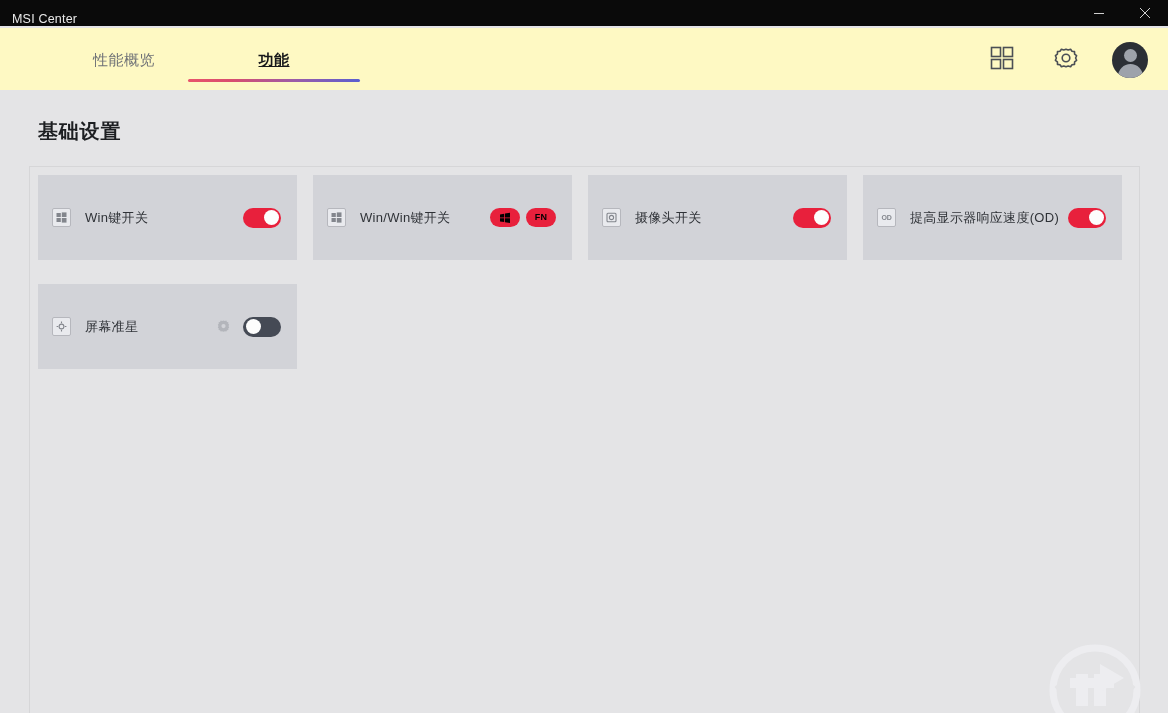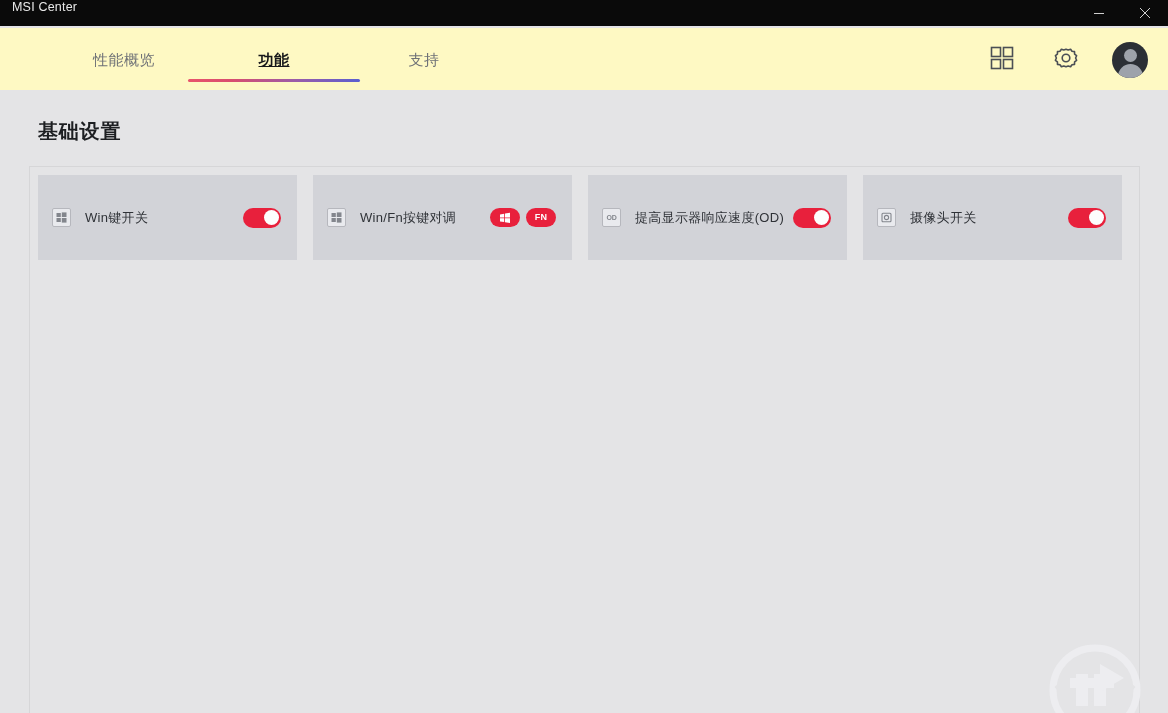--- a/index.html
+++ b/index.html
@@ -8,21 +8,21 @@
     overflow: hidden;
     font-family: "Liberation Sans", "DejaVu Sans", sans-serif;
     background: #e4e4e6;
   }
 
   
   .titlebar {
     position: absolute; top: 0; left: 0;
     width: 1168px; height: 26px;
     background: #0a0a0a;
-    display: flex; align-items: flex-start;
+    display: flex; align-items: flex-end;
   }
   .titlebar-title {
     color: #e8e8e8;
     font-size: 12.5px;
     margin-left: 12px;
     letter-spacing: 0.2px;
     white-space: nowrap;
   }
   .titlebar-spacer { flex: 1; }
   .win-btn {
@@ -191,21 +191,21 @@
   .toggle.on .knob { right: 2.5px; }
   .toggle.off .knob { left: 2.5px; }
 
   
   .pills { display: flex; align-items: center; gap: 6px; }
   .pill {
     width: 30px; height: 19px;
     border-radius: 10px;
     background: #e8203c;
     display: flex; align-items: center; justify-content: center;
-    color: #ffffff;
+    color: #000000;
   }
   .pill-text {
     font-size: 9px;
     font-weight: bold;
     letter-spacing: 0.3px;
     line-height: 1;
   }
   .pill svg { display: block; }
 
   .gear-small { color: #b3b5bb; display: flex; align-items: center; }
@@ -240,23 +240,20 @@
 
 <div class="header">
   <div class="tabs">
     <div class="tab tab-0">
       <span>性能概览</span>
     </div>
     <div class="tab tab-1 active">
       <span>功能</span>
       <span class="tab-underline"></span>
     </div>
-    <div class="tab tab-2">
-      <span>支持</span>
-    </div>
   </div>
 
   <div class="header-icons">
     <div class="hicon">
       <span>
         <svg width="26" height="26" viewBox="0 0 26 26" aria-hidden="true">
           <rect x="2.5" y="2.5" width="9" height="9" fill="none" stroke="currentColor" stroke-width="1.6"></rect>
           <rect x="14.5" y="2.5" width="9" height="9" fill="none" stroke="currentColor" stroke-width="1.6"></rect>
           <rect x="2.5" y="14.5" width="9" height="9" fill="none" stroke="currentColor" stroke-width="1.6"></rect>
           <rect x="14.5" y="14.5" width="9" height="9" fill="none" stroke="currentColor" stroke-width="1.6"></rect>
@@ -308,21 +305,21 @@
 
       <div class="card">
         <div class="card-icon">
           <svg width="11" height="11" viewBox="0 0 11 11" aria-hidden="true">
             <rect x="0.5" y="1" width="4.3" height="4" fill="currentColor"></rect>
             <rect x="5.8" y="0.4" width="4.7" height="4.6" fill="currentColor"></rect>
             <rect x="0.5" y="6" width="4.3" height="4" fill="currentColor"></rect>
             <rect x="5.8" y="6" width="4.7" height="4.6" fill="currentColor"></rect>
           </svg>
         </div>
-        <div class="card-label">Win/Fn按键对调</div>
+        <div class="card-label">Win/Win键开关</div>
         <div class="card-right">
           <div class="pills">
             <div class="pill">
               <span>
                 <svg width="12" height="12" viewBox="0 0 12 12" aria-hidden="true">
                   <path d="M1 2.4 L5.2 1.7 L5.2 5.5 L1 5.5 Z" fill="currentColor"></path>
                   <path d="M6 1.6 L11 0.8 L11 5.5 L6 5.5 Z" fill="currentColor"></path>
                   <path d="M1 6.3 L5.2 6.3 L5.2 10.1 L1 9.4 Z" fill="currentColor"></path>
                   <path d="M6 6.3 L11 6.3 L11 11.1 L6 10.3 Z" fill="currentColor"></path>
                 </svg>
@@ -330,45 +327,67 @@
             </div>
             <div class="pill">
               <span class="pill-text">FN</span>
             </div>
           </div>
         </div>
       </div>
 
       <div class="card">
         <div class="card-icon">
+          <svg width="11" height="11" viewBox="0 0 11 11" aria-hidden="true">
+            <rect x="1" y="1.2" width="9" height="8.6" rx="1" fill="none" stroke="currentColor" stroke-width="1.1"></rect>
+            <circle cx="5.5" cy="5.5" r="2.1" fill="none" stroke="currentColor" stroke-width="1.1"></circle>
+          </svg>
+        </div>
+        <div class="card-label">摄像头开关</div>
+        <div class="card-right">
+          <div class="toggle on">
+            <div class="knob"></div>
+          </div>
+        </div>
+      </div>
+
+      <div class="card">
+        <div class="card-icon">
           <span class="od-text">OD</span>
         </div>
         <div class="card-label">提高显示器响应速度(OD)</div>
         <div class="card-right">
           <div class="toggle on">
             <div class="knob"></div>
           </div>
         </div>
       </div>
 
       <div class="card">
         <div class="card-icon">
           <svg width="11" height="11" viewBox="0 0 11 11" aria-hidden="true">
-            <rect x="1" y="1.2" width="9" height="8.6" rx="1" fill="none" stroke="currentColor" stroke-width="1.1"></rect>
-            <circle cx="5.5" cy="5.5" r="2.1" fill="none" stroke="currentColor" stroke-width="1.1"></circle>
+            <circle cx="5.5" cy="5.5" r="2.4" fill="none" stroke="currentColor" stroke-width="1.1"></circle>
+            <path d="M5.5 0.6 L5.5 2.2 M5.5 8.8 L5.5 10.4 M0.6 5.5 L2.2 5.5 M8.8 5.5 L10.4 5.5" stroke="currentColor" stroke-width="1.1"></path>
           </svg>
         </div>
-        <div class="card-label">摄像头开关</div>
+        <div class="card-label">屏幕准星</div>
         <div class="card-right">
-          <div class="toggle on">
+          <span class="gear-small">
+            <svg width="15" height="15" viewBox="0 0 15 15" aria-hidden="true">
+              <g fill="currentColor">
+                <path d="M7.5 1.4 L8.9 2 L10.3 1.6 L11 2.9 L12.4 3.3 L12.2 4.8 L13.2 5.8 L12.5 7.1 L13.2 8.4 L12.2 9.4 L12.4 10.9 L11 11.3 L10.3 12.6 L8.9 12.2 L7.5 12.8 L6.1 12.2 L4.7 12.6 L4 11.3 L2.6 10.9 L2.8 9.4 L1.8 8.4 L2.5 7.1 L1.8 5.8 L2.8 4.8 L2.6 3.3 L4 2.9 L4.7 1.6 L6.1 2 Z"></path>
+              </g>
+              <circle cx="7.5" cy="7.1" r="2.1" fill="#d2d3d8"></circle>
+            </svg>
+          </span>
+          <div class="toggle off">
             <div class="knob"></div>
           </div>
         </div>
       </div>
-
 
     </div>
 
     <div class="watermark">
       <div class="wm-circle">
         <svg width="110" height="110" viewBox="0 0 110 110" aria-hidden="true">
           <circle cx="55" cy="46" r="42" fill="none" stroke="#ededf0" stroke-width="7"></circle>
           <path d="M18 40 Q55 84 92 40" fill="none" stroke="#e4e4e6" stroke-width="9"></path>
           <path d="M36 30 L48 30 L48 62 L36 62 Z" fill="#ededf0"></path>
           <path d="M54 30 L66 30 L66 62 L54 62 Z" fill="#ededf0"></path>

